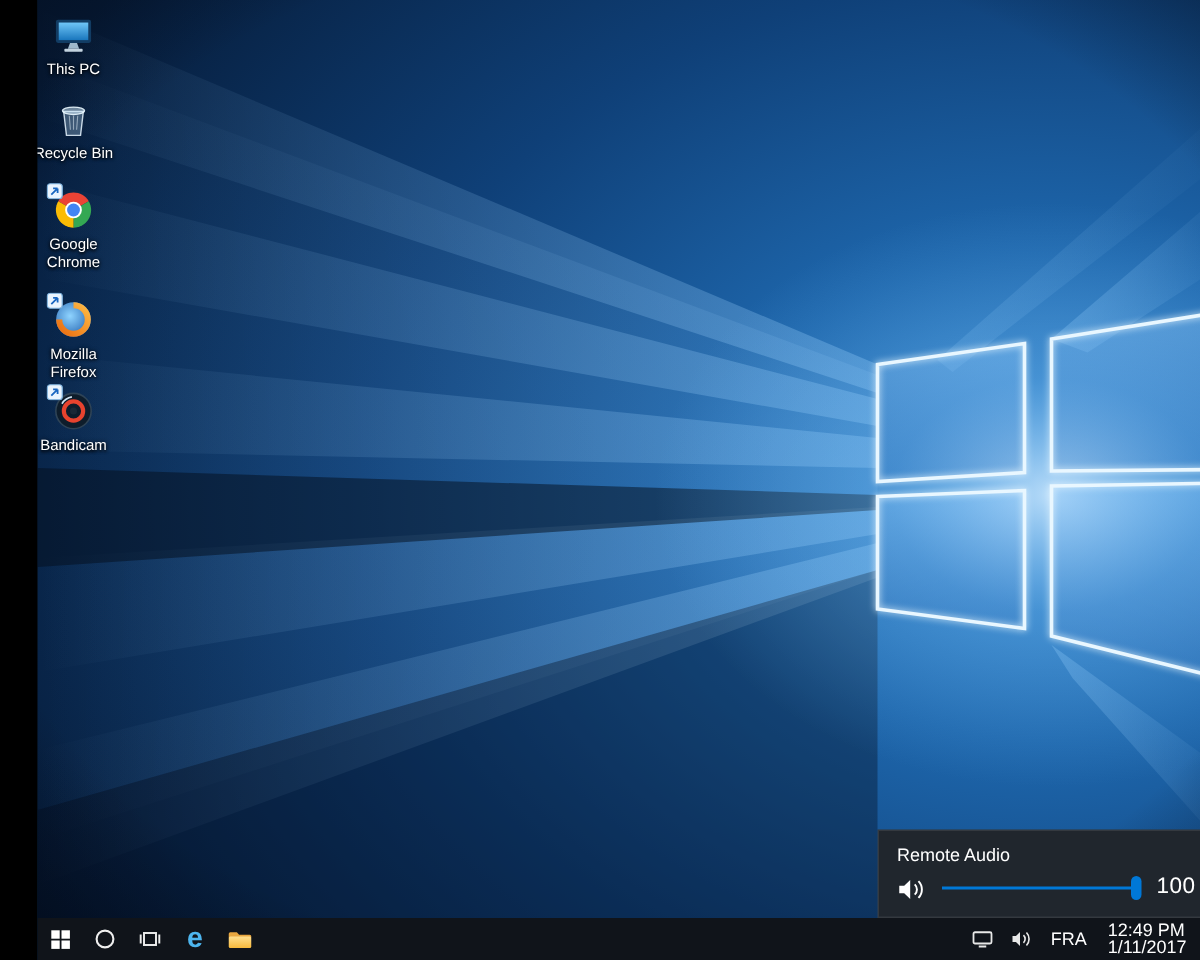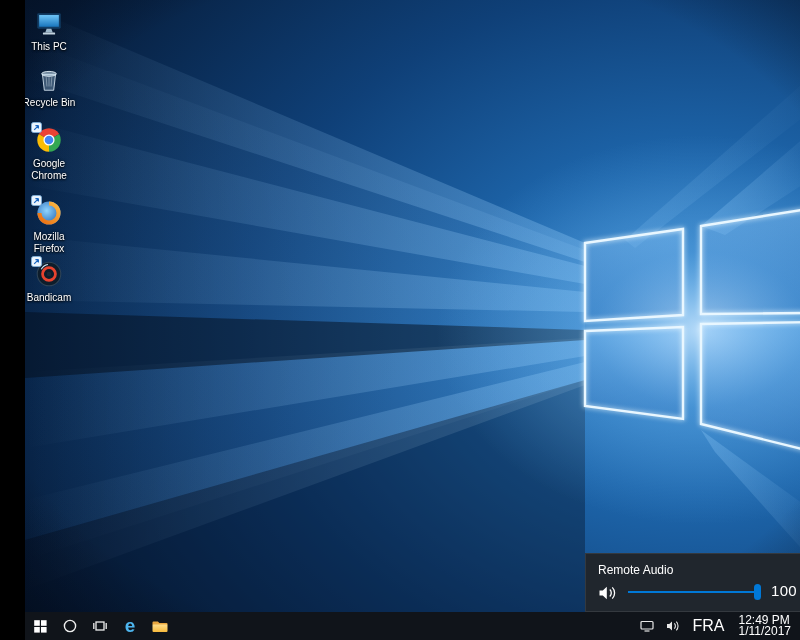--- a/index.html
+++ b/index.html
@@ -32,21 +32,21 @@
 
   
   .taskbar{position:absolute;left:0;bottom:0;width:800px;height:28px;background:#10141a;
     display:flex;align-items:stretch;color:#eee;}
   .tb-btn{width:30px;display:flex;align-items:center;justify-content:center;cursor:default;}
   .edge-e{font-size:19px;font-weight:bold;color:#4db5ee;line-height:1;margin-top:-2px;
     font-family:"Liberation Sans",sans-serif;}
   .tb-spacer{flex:1;}
   .tray{display:flex;align-items:center;}
   .tray-item{display:flex;align-items:center;justify-content:center;padding:0 5px;height:100%;}
-  .lang{font-size:16px;color:#fff;padding:0 7px;}
+  .lang{font-size:12px;color:#fff;padding:0 7px;}
   .clock{font-size:12px;line-height:11px;color:#fff;text-align:left;padding:0 7px;}
 </style>
 </head>
 <body>
 
 <div class="screen">
 
   <svg class="wallpaper" viewBox="0 0 800 612">
     <defs>
       <radialGradient id="bg" cx="0.84" cy="0.54" r="0.95">

